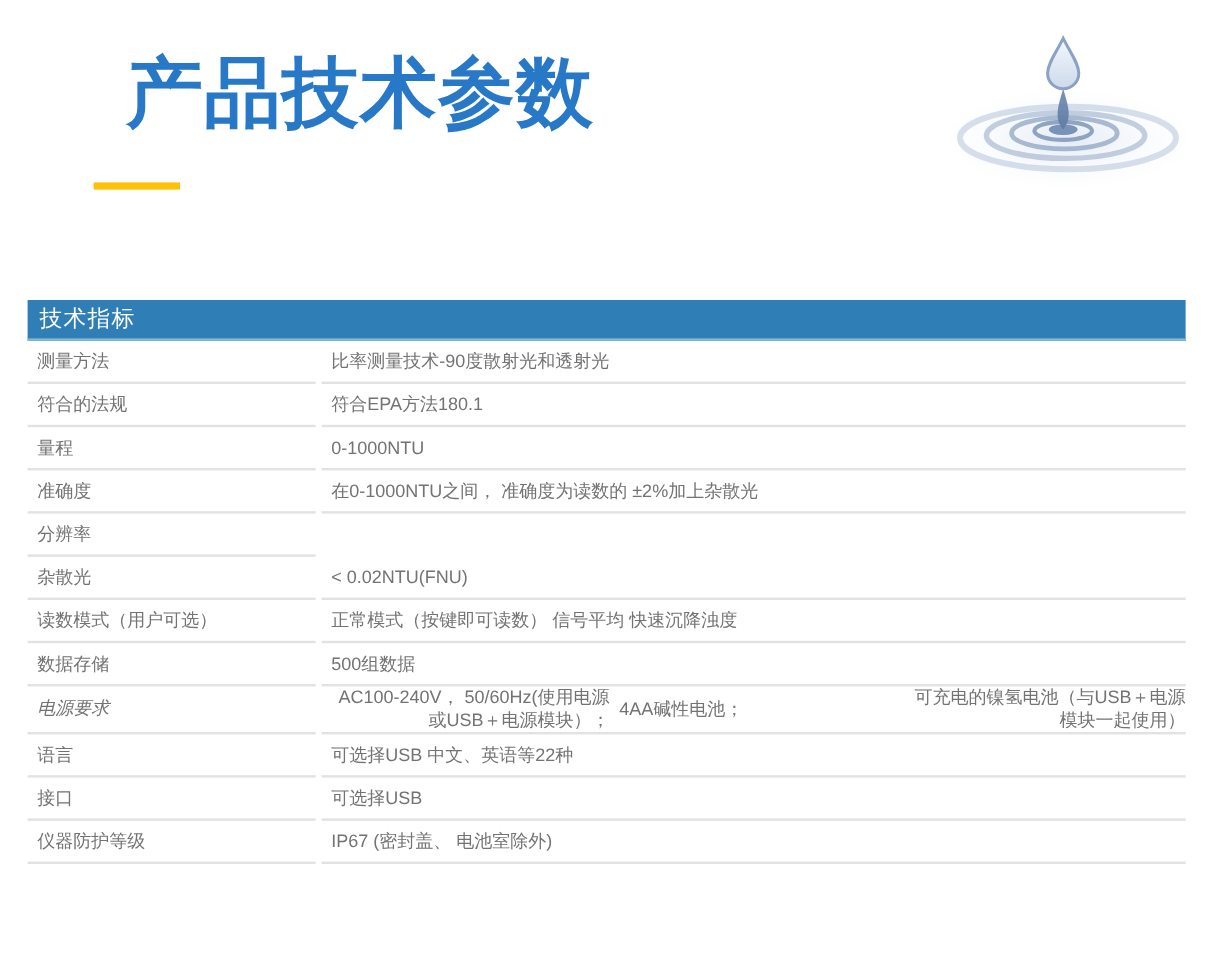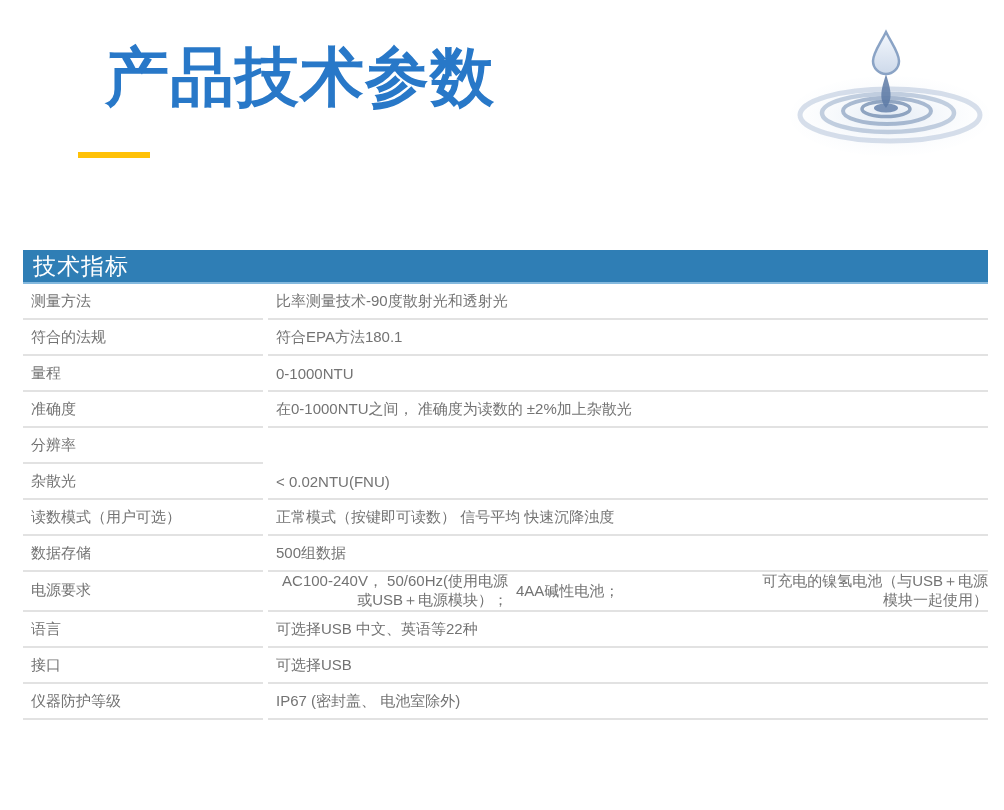--- a/index.html
+++ b/index.html
@@ -53,21 +53,21 @@
     left: 23px;
     top: 250px;
     width: 965px;
   }
   .table-header {
     box-sizing: border-box;
     height: 34px;
     background: #2F7EB5;
     border-bottom: 2px solid #84b9de;
     color: #ffffff;
-    font-size: 23px;
+    font-size: 19px;
     display: flex;
     align-items: center;
     padding-left: 10px;
     letter-spacing: 1px;
   }
   .row {
     display: flex;
     align-items: stretch;
   }
   .cell {
@@ -85,20 +85,21 @@
     width: 240px;
     flex: 0 0 240px;
     margin-right: 5px;
   }
   .cell.value {
     flex: 1;
   }
   .row.multi .cell.label {
     align-items: flex-start;
     padding-top: 9px;
+    font-style: italic;
   }
   .value-stack {
     flex: 1;
     display: flex;
   }
   .cell.sub-value {
     width: 100%;
   }
 </style>
 </head>

